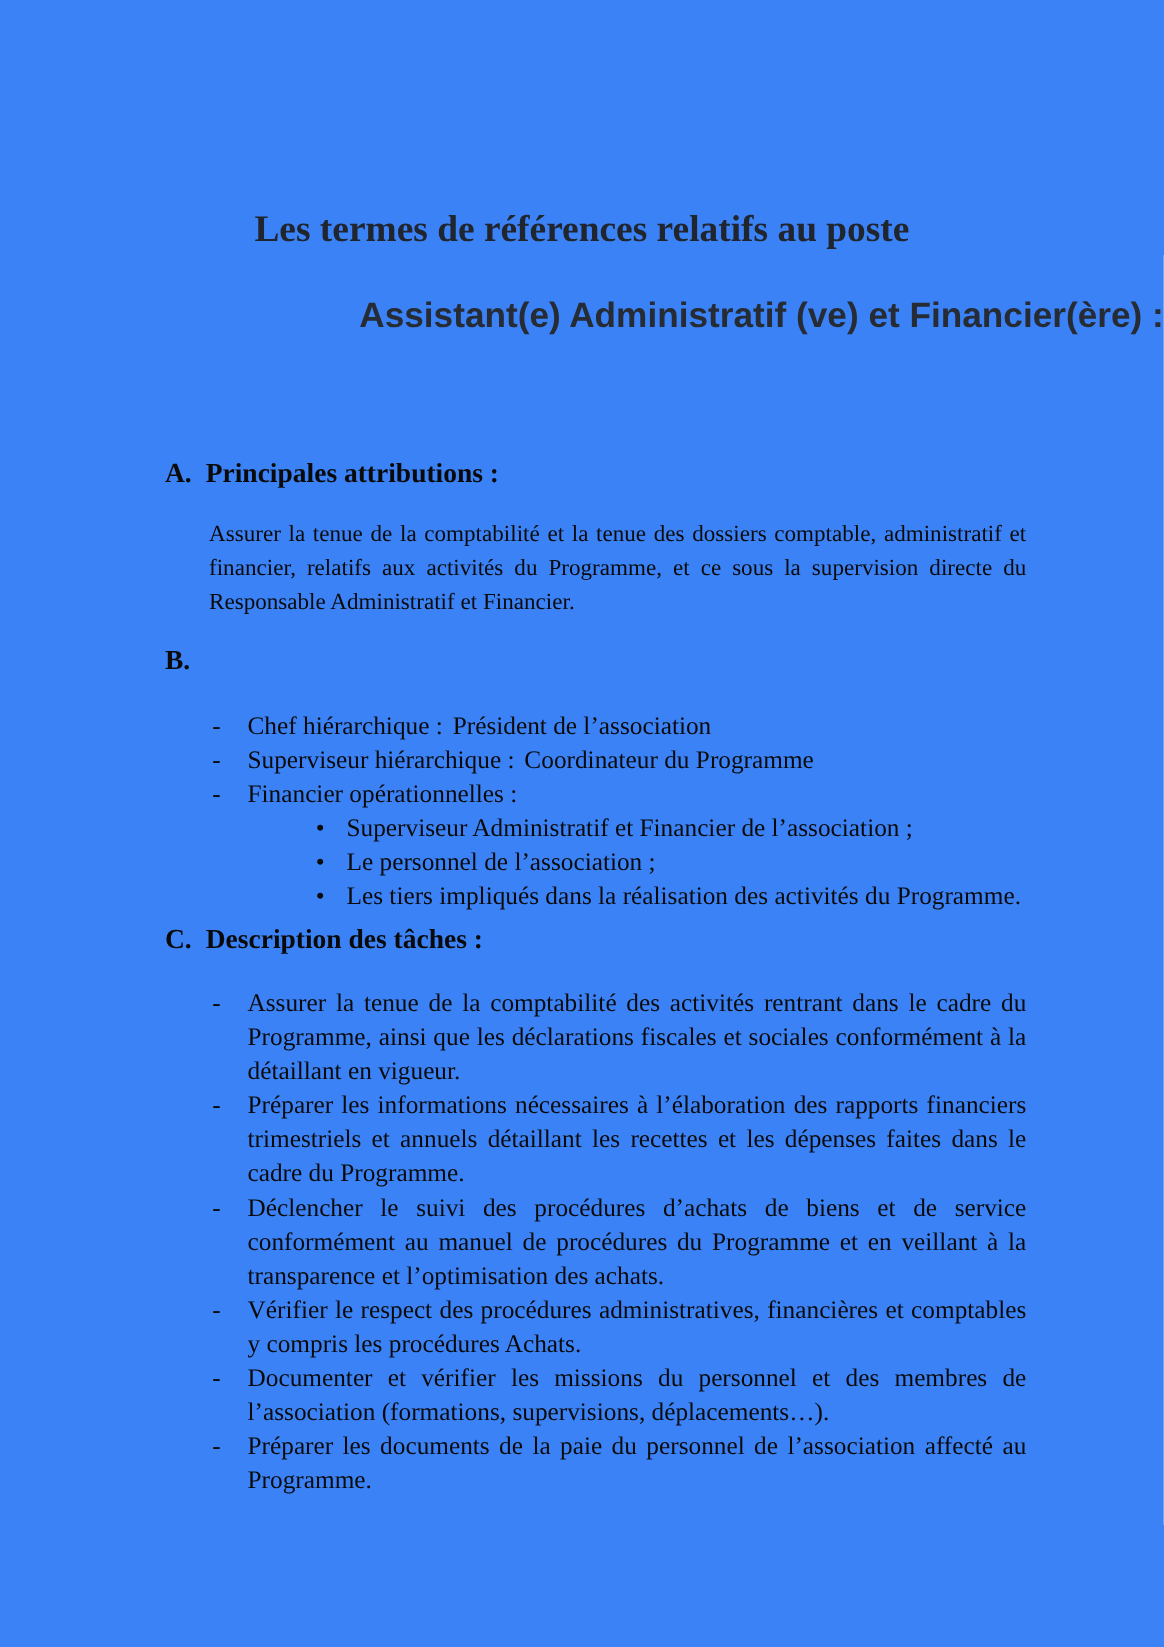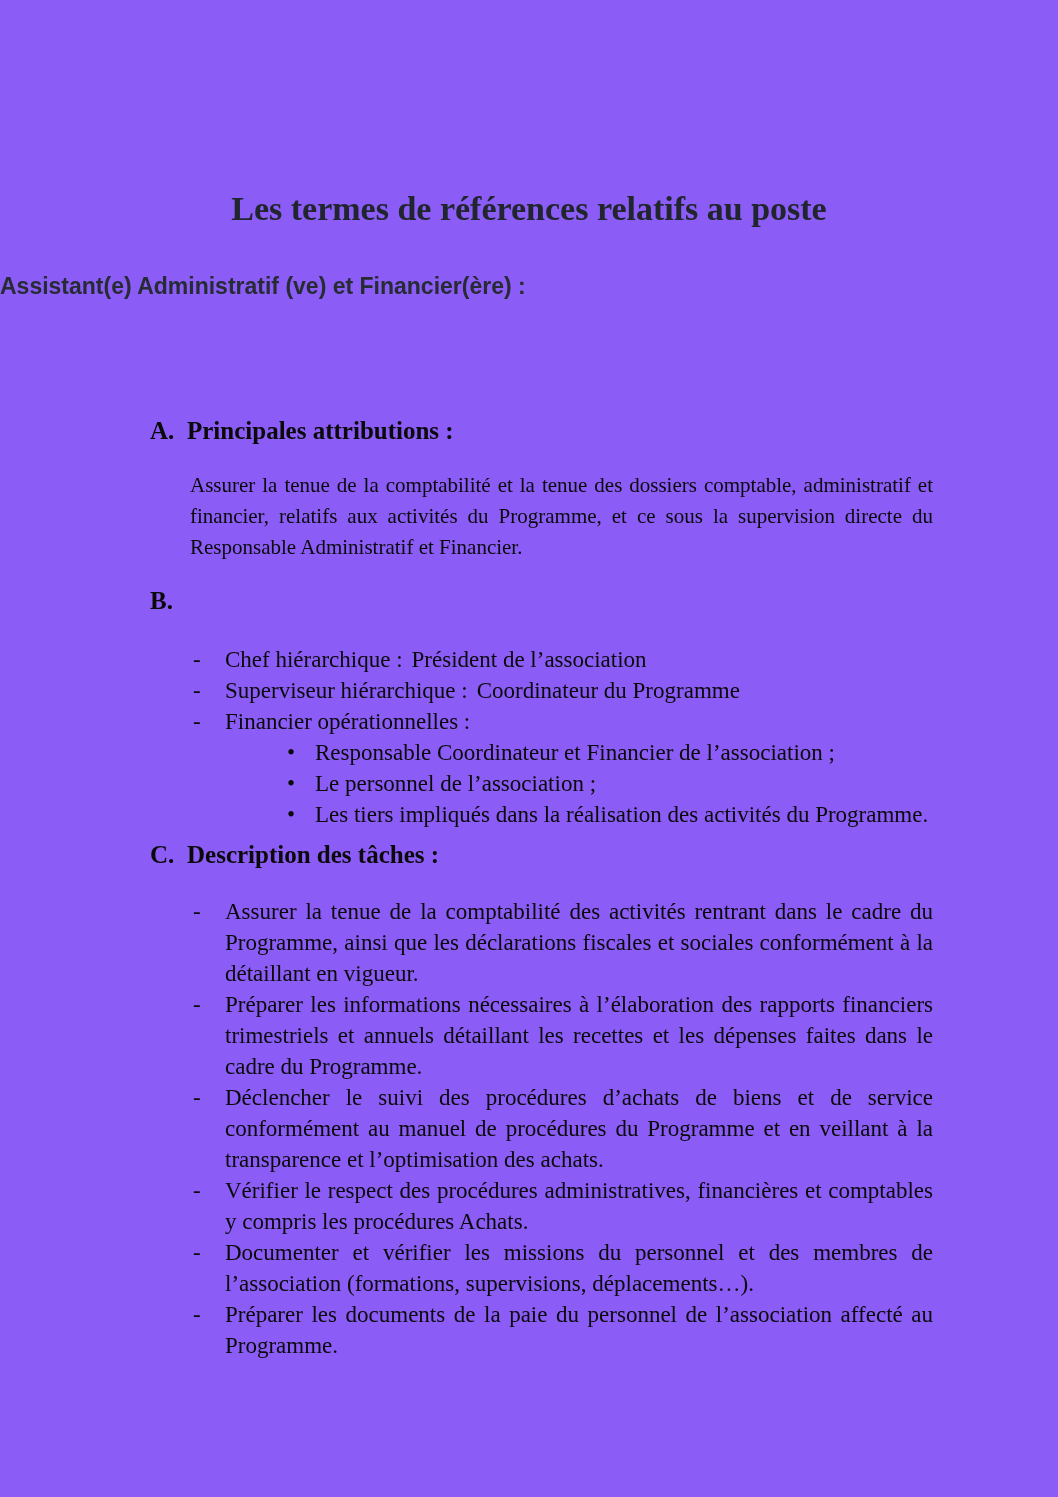--- a/index.html
+++ b/index.html
@@ -1,41 +1,41 @@
 <!DOCTYPE html>
 <html lang="fr"><head>
 <meta charset="utf-8">
 <style>
   html, body { margin: 0; padding: 0; background: #e9e9e9; }
   .page {
     position: relative;
     width: 1058px;
     height: 1497px;
     margin: 0 auto;
-    background: #8b5cf6;
+    background: #3b82f6;
     overflow: hidden;
     color: #0a0a0a;
     font-family: "Liberation Serif", serif;
   }
   .doc-title {
     margin: 0;
     padding-top: 188px;
     text-align: center;
     font-family: "Liberation Serif", serif;
     font-weight: bold;
     font-size: 34px;
     line-height: 42px;
     color: #20252e;
   }
   .doc-subtitle {
     margin: 38px 0 0 0;
-    text-align: left;
+    text-align: right;
     font-family: "Liberation Sans", sans-serif;
     font-weight: bold;
-    font-size: 23px;
+    font-size: 32px;
     line-height: 36px;
     color: #262b34;
   }
   .content {
     padding: 0 125px 0 150px;
   }
   .sec-head {
     display: flex;
     font-weight: bold;
     font-size: 25px;
@@ -109,21 +109,21 @@
       </div>
       <div class="dash-item">
         <span class="dash-marker">-</span>
         <span class="dash-text"><span class="dash-label">Financier opérationnelles :</span><span class="dash-value"></span></span>
       </div>
     </div>
 
     <div class="bullet-list">
       <div class="bullet-item">
         <span class="bullet-marker">•</span>
-        <span class="bullet-text">Responsable Coordinateur et Financier de l’association ;</span>
+        <span class="bullet-text">Superviseur Administratif et Financier de l’association ;</span>
       </div>
       <div class="bullet-item">
         <span class="bullet-marker">•</span>
         <span class="bullet-text">Le personnel de l’association ;</span>
       </div>
       <div class="bullet-item">
         <span class="bullet-marker">•</span>
         <span class="bullet-text">Les tiers impliqués dans la réalisation des activités du Programme.</span>
       </div>
     </div>

